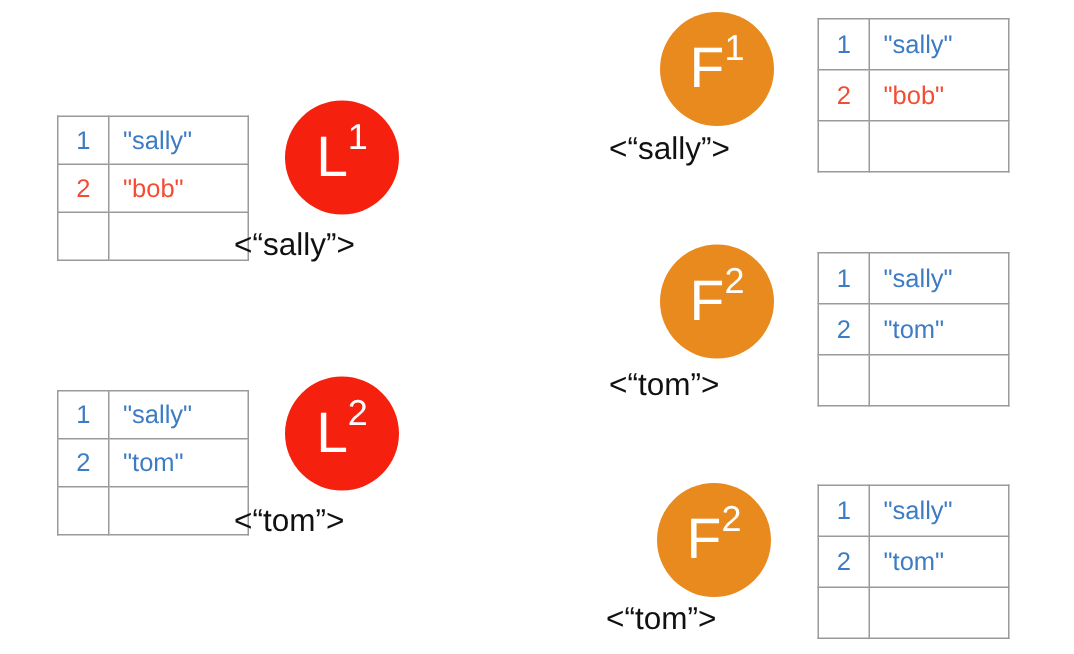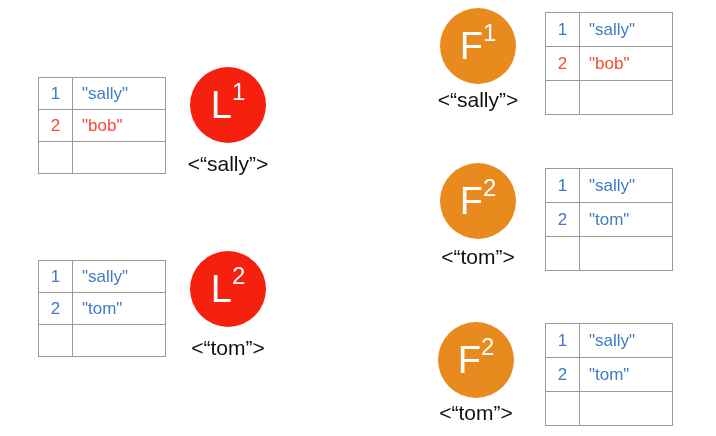--- a/index.html
+++ b/index.html
@@ -36,21 +36,20 @@
     color: #ffffff;
     display: flex;
     align-items: center;
     justify-content: center;
   }
   .node .letter { font-size: 38px; line-height: 1; font-weight: 400; }
   .node .sup    { font-size: 24px; line-height: 1; position: relative; top: -13px; font-weight: 400; }
   .caption {
     position: absolute;
     width: 144px;
-    text-align: center;
     font-size: 21px;
     line-height: 24px;
     color: var(--color-caption_text, #111111);
     white-space: nowrap;
   }
 </style>
 </head>
 <body>
 
 <div class="stage">

